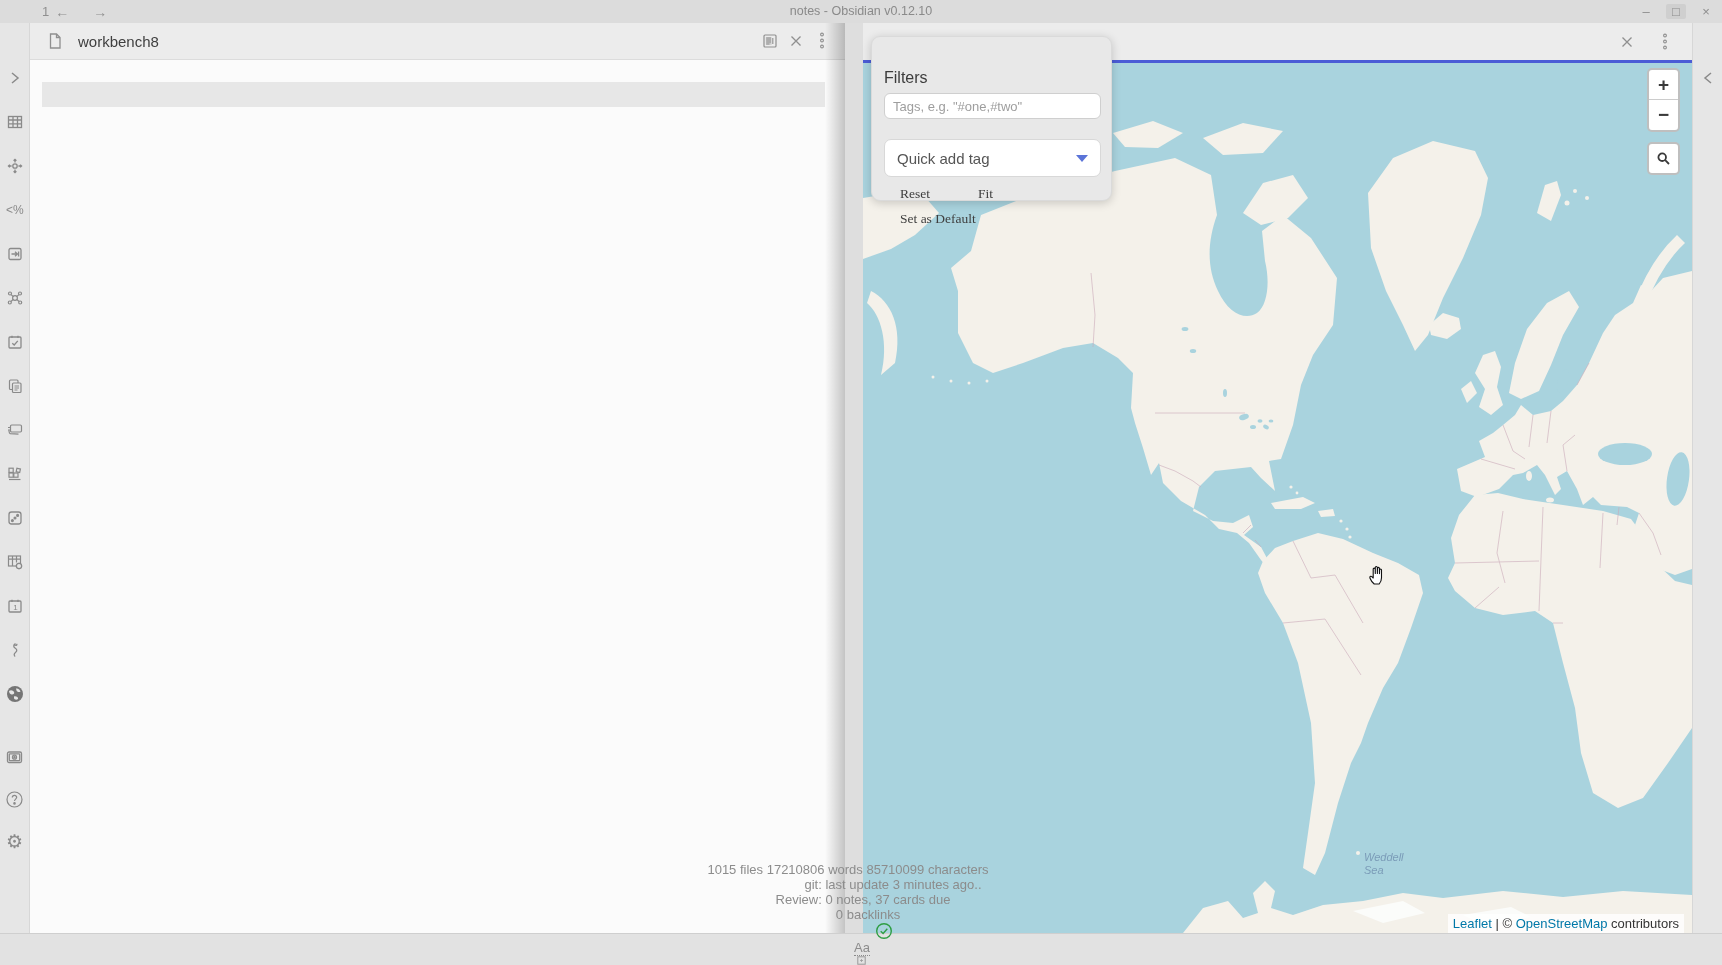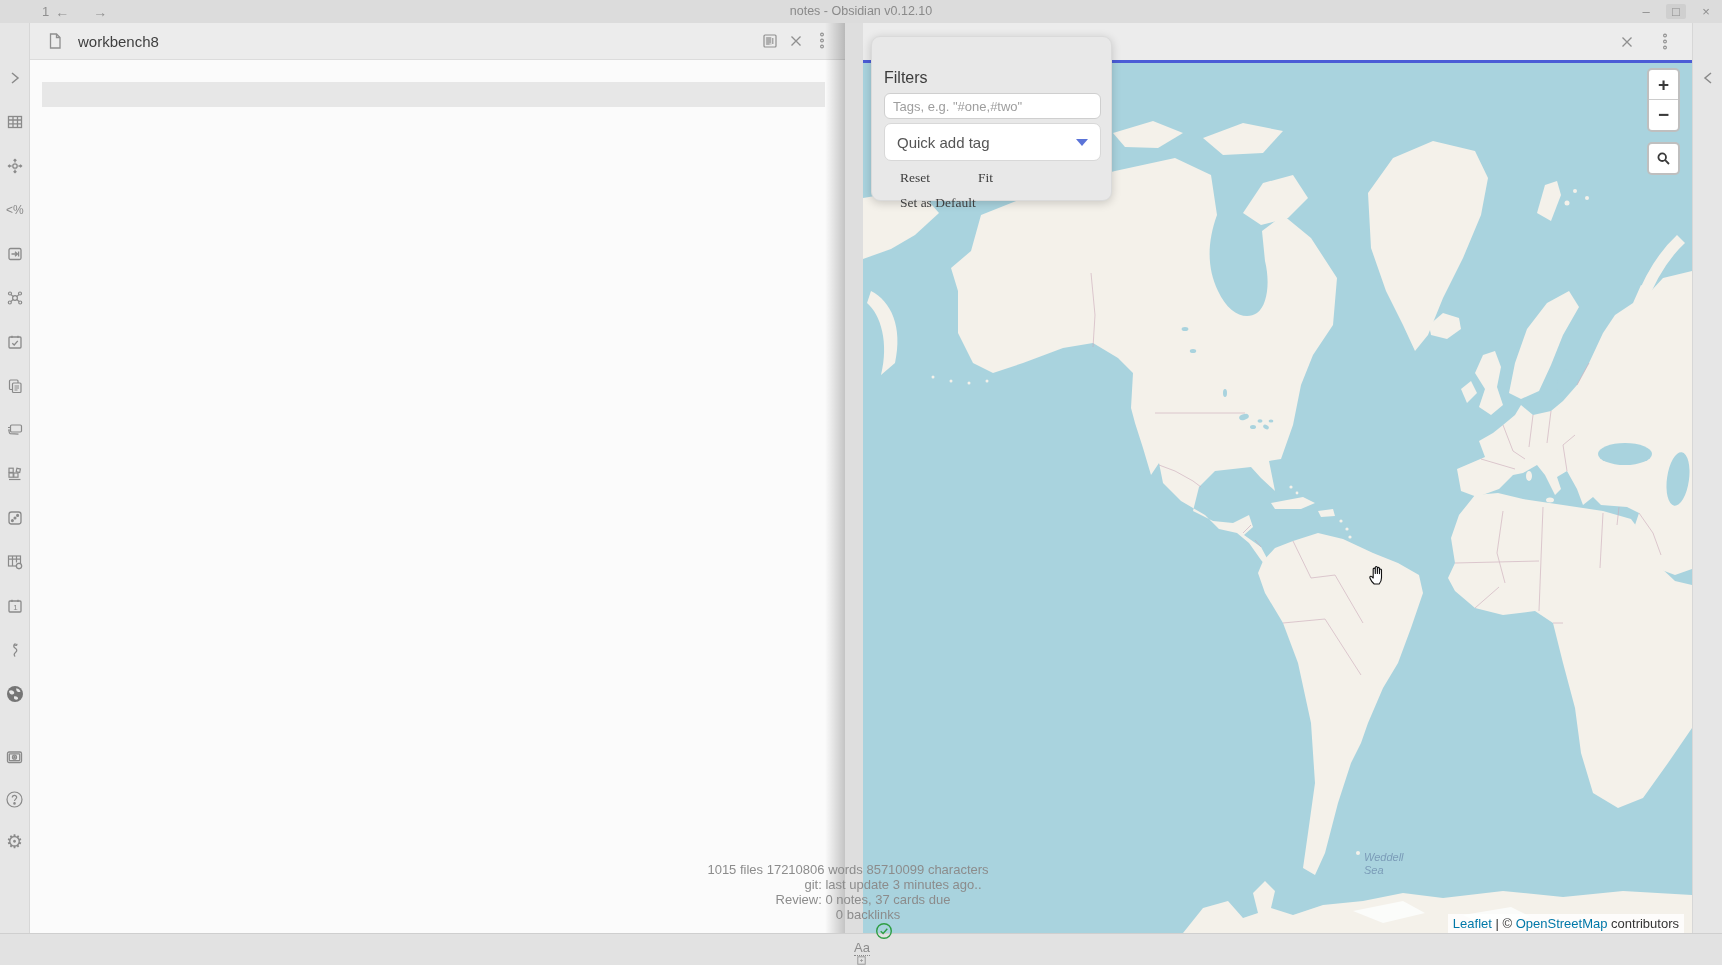--- a/index.html
+++ b/index.html
@@ -74,21 +74,21 @@
 
   
   #filters { position:absolute; left:871px; top:36px; width:241px; height:165px;
     background:#e8e8e8; border:1px solid #dadada; border-radius:9px;
     box-shadow:0 2px 10px rgba(0,0,0,0.18); z-index:50; padding:8px 12px; }
   #filters-title { font-size:16px; color:#3c3c3c;margin-top:24px; }
   #tags-input { margin-top:6px; width:217px; height:26px; border:1px solid #cfcfcf; border-radius:6px;
     background:#fff; font-size:13px; color:#333; padding:0 8px; outline:none;
     font-family:"Liberation Sans", sans-serif; }
   #tags-input::placeholder { color:#9e9e9e; }
-  #quick-add { margin-top:4px; width:217px; height:38px; background:#fff; border:1px solid #d8d8d8;
+  #quick-add { margin-top:20px; width:217px; height:38px; background:#fff; border:1px solid #d8d8d8;
     border-radius:7px; display:flex; align-items:center; padding:0 12px; }
   #quick-add-label { flex:1 1 auto; font-size:15px; color:#555; }
   #quick-caret { width:0; height:0; border-left:6px solid transparent; border-right:6px solid transparent;
     border-top:7px solid #5b74d8; }
   .filt-row { display:flex; margin-top:9px; padding-left:16px; gap:48px; }
   .filt-btn { font-size:13.5px; color:#3e3e3e; background:none; border:none;
     font-family:Liberation Serif, serif; }
 
   
   #statusbar { position:absolute; left:0; right:0; bottom:0; height:32px; background:#e2e2e2;

